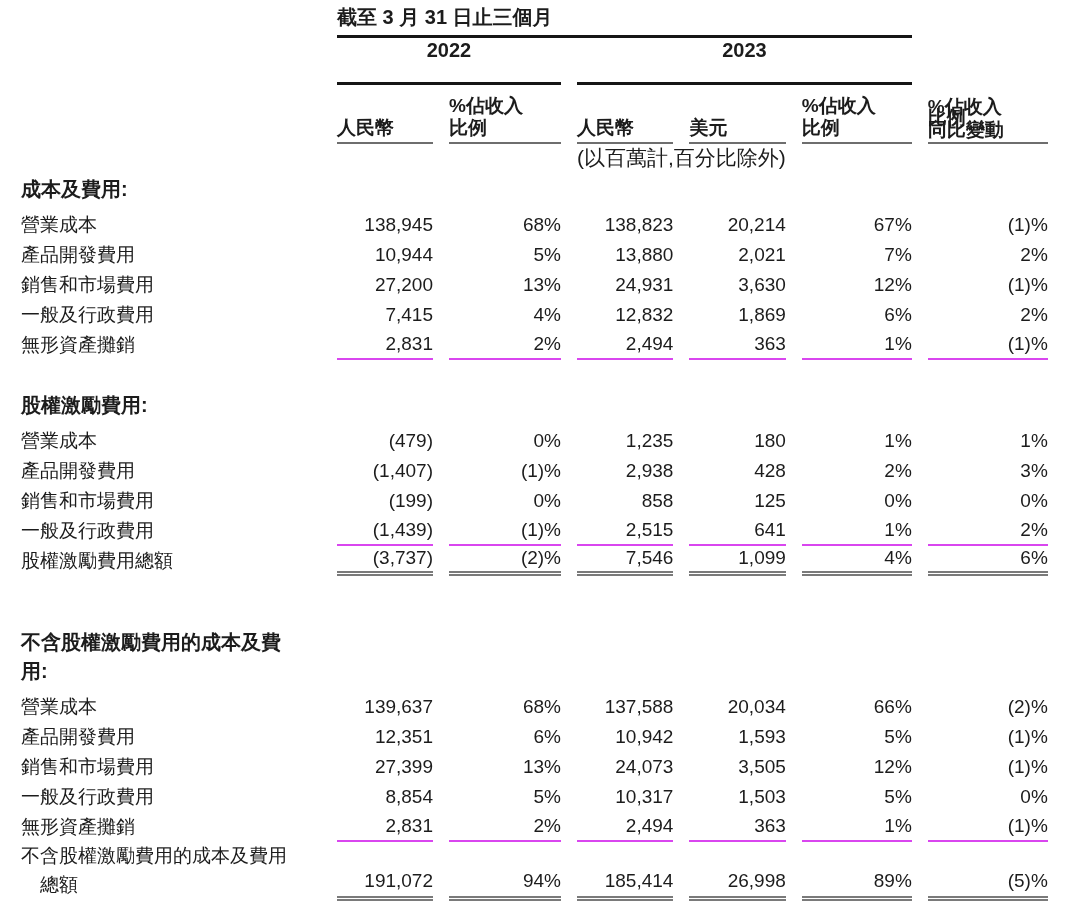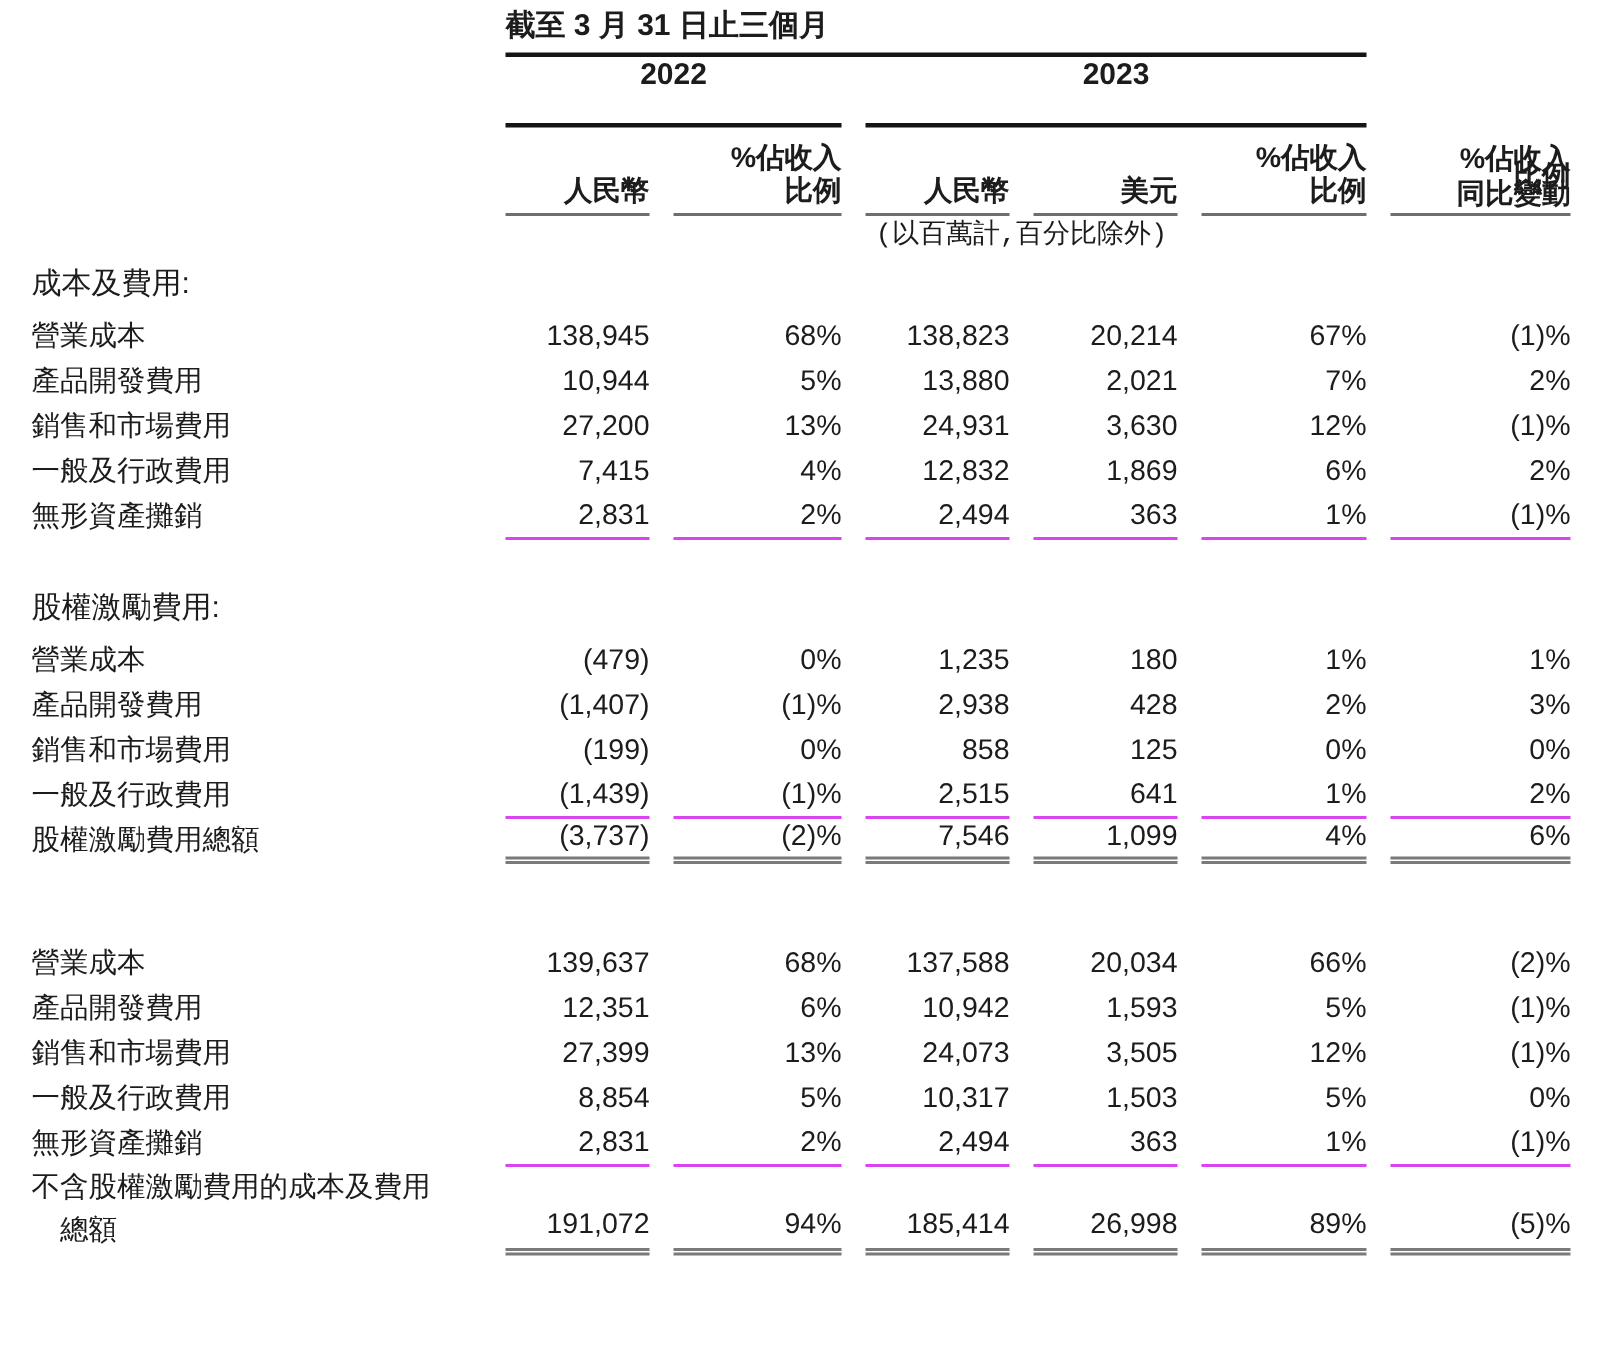--- a/index.html
+++ b/index.html
@@ -34,35 +34,35 @@
     height: 36px; vertical-align: bottom; padding-bottom: 6px;
     border-bottom: 3px solid #151515;
     white-space: nowrap;
   }
   tr.r-years td.year {
     font-weight: bold; font-size: 20px; text-align: center;
     height: 31px; vertical-align: bottom; padding-bottom: 20px;
     border-bottom: 3px solid #151515;
   }
   tr.r-cols td.ch {
-    font-weight: bold; font-size: 19px; text-align: right;
+    font-weight: bold; font-size: 19px; text-align: left;
     height: 59px; vertical-align: bottom; padding-bottom: 3px;
     border-bottom: 2px solid #6e6e6e;
     white-space: pre-line;
     line-height: 1.15;
   }
   tr.r-cols td.ch.squish { line-height: 0.62; padding-bottom: 6px; }
   tr.r-note td.note {
     height: 28px; text-align: center; vertical-align: middle;
-    white-space: nowrap; font-size: 18px; font-family: Liberation Mono, monospace;
+    white-space: nowrap; font-size: 21px;
   }
 
   
   tr.sec-row td { height: 38px; vertical-align: bottom; padding-bottom: 6px; }
-  td.sec-h { font-weight: normal; font-size: 20px; white-space: pre-wrap; line-height: 1.45; }
+  td.sec-h { font-weight: bold; font-size: 20px; white-space: pre-wrap; line-height: 1.45; }
   tr.sec-row.tall td { height: 62px; }
 
   tr.data td { height: 30px; }
   .rule-single { border-bottom: 2px solid #d946ef; }
   .rule-double { border-bottom: 5px double #7a7a7a; }
 
   tr.total-tall td { height: 54px; }
   tr.total-tall td.lbl { vertical-align: bottom; padding-bottom: 2px; }
   tr.total-tall td.num { vertical-align: bottom; padding-bottom: 3px; }
   td.total-lbl { white-space: pre-wrap; line-height: 1.5; }
@@ -226,20 +226,30 @@
           <td class="num rule-double">(3,737)</td>
           <td class="num rule-double">(2)%</td>
           <td class="num rule-double">7,546</td>
           <td class="num rule-double">1,099</td>
           <td class="num rule-double">4%</td>
           <td class="num rule-double">6%</td>
         </tr>
         <tr class="spacer-b">
           <td colspan="7"></td>
         </tr>
+        <tr class="sec-row tall">
+          <td class="lbl sec-h">不含股權激勵費用的成本及費
+用:</td>
+          <td class="num"></td>
+          <td class="num"></td>
+          <td class="num"></td>
+          <td class="num"></td>
+          <td class="num"></td>
+          <td class="num"></td>
+        </tr>
         <tr class="data">
           <td class="lbl">營業成本</td>
           <td class="num">139,637</td>
           <td class="num">68%</td>
           <td class="num">137,588</td>
           <td class="num">20,034</td>
           <td class="num">66%</td>
           <td class="num">(2)%</td>
         </tr>
         <tr class="data">

